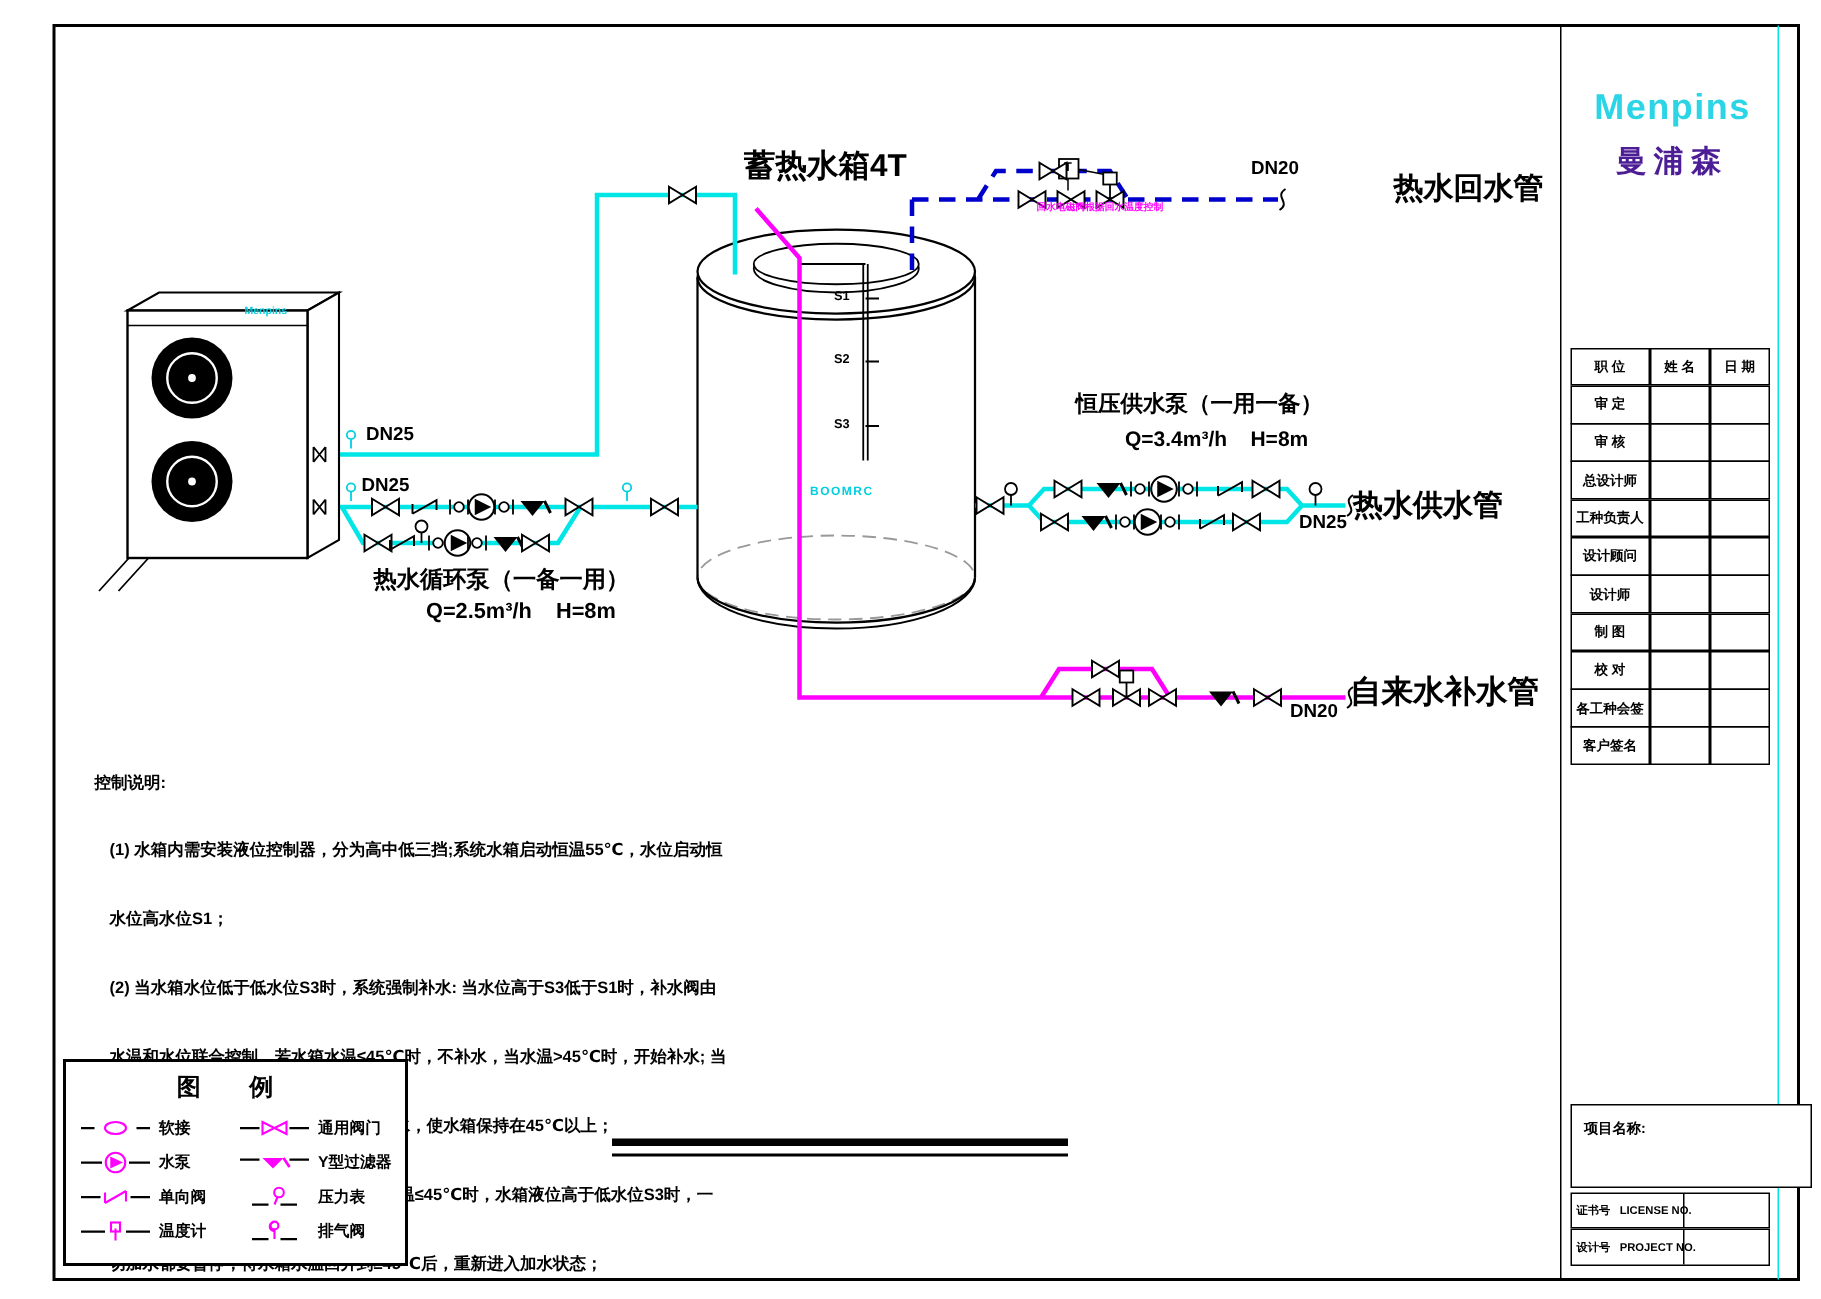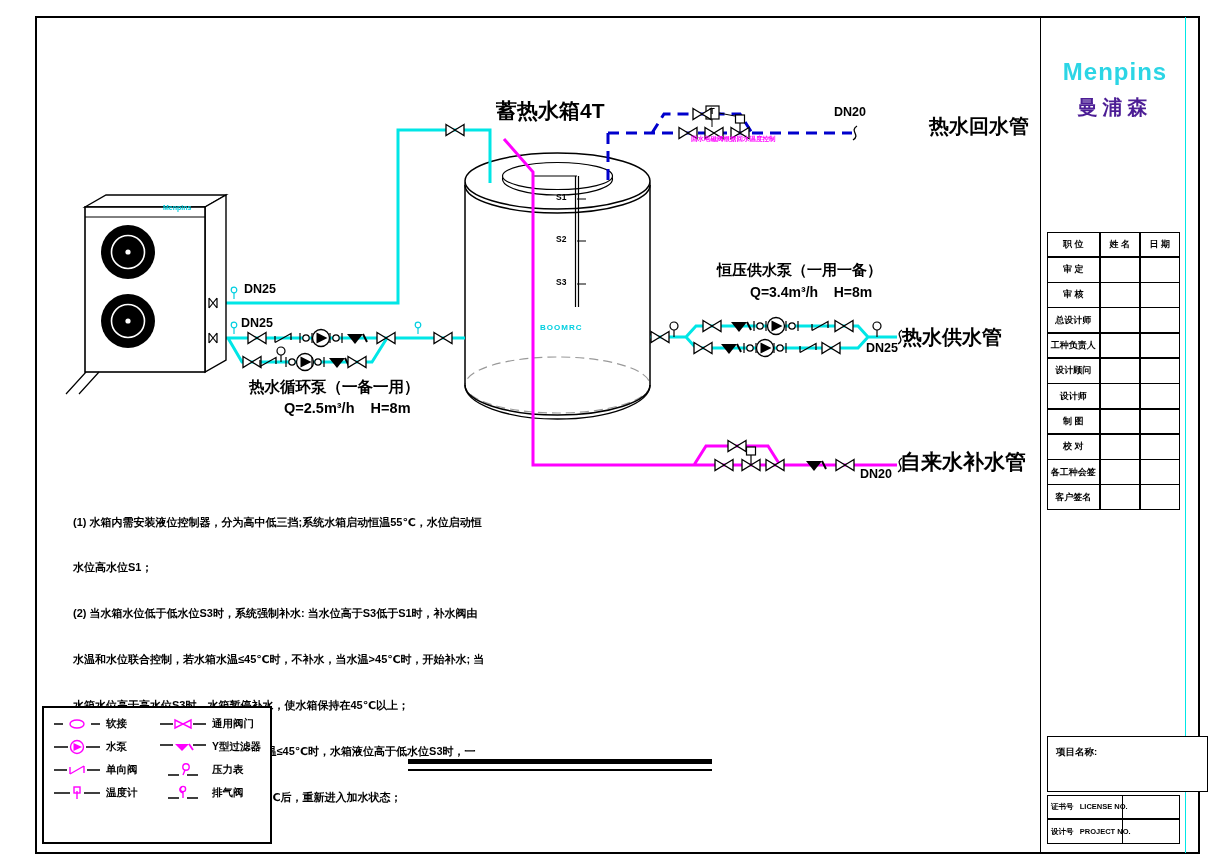--- a/index.html
+++ b/index.html
@@ -213,32 +213,34 @@
   <div class="lbl" style="left:284px;top:401px;font-size:14.5px;">Q=2.5m³/h    H=8m</div>
   <div class="lbl magtx" style="left:691px;top:135px;font-size:6.5px;">回水电磁阀根据回水温度控制</div>
   <div class="lbl" style="left:556px;top:193px;font-size:8.5px;">S1</div>
   <div class="lbl" style="left:556px;top:235px;font-size:8.5px;">S2</div>
   <div class="lbl" style="left:556px;top:278px;font-size:8.5px;">S3</div>
   <div class="lbl cyantx" style="left:540px;top:324px;font-size:8px;letter-spacing:1px;">BOOMRC</div>
   <div class="lbl cyantx" style="left:163px;top:204px;font-size:7px;">Menpins</div>
   <div class="lbl" style="left:705px;top:107px;width:14px;text-align:center;font-size:8.5px;">T</div>
 
   <div class="notes">
+    <div>控制说明:</div>
     <div class="nline">(1) 水箱内需安装液位控制器，分为高中低三挡;系统水箱启动恒温55℃，水位启动恒</div>
     <div class="nline">水位高水位S1；</div>
     <div class="nline">(2) 当水箱水位低于低水位S3时，系统强制补水: 当水位高于S3低于S1时，补水阀由</div>
     <div class="nline">水温和水位联合控制，若水箱水温≤45℃时，不补水，当水温&gt;45℃时，开始补水; 当</div>
     <div class="nline">水箱水位高于高水位S3时，水箱暂停补水，使水箱保持在45℃以上；</div>
     <div class="nline">(3) 一定要注意水箱水温保护，当水箱水温≤45℃时，水箱液位高于低水位S3时，一</div>
     <div class="nline">切加水都要暂停，待水箱水温回升到≥45℃后，重新进入加水状态；</div>
     
     
   </div>
 
   <div class="legend">
+    <div class="legend-title">图  例</div>
     <div class="legend-grid">
       <div class="litem">
         <svg width="46" height="16" style="position:static;">
           <path d="M0,8 H9 M37,8 H46" stroke="#000" stroke-width="1.5"></path>
           <ellipse cx="23" cy="8" rx="7" ry="4" fill="none" stroke="#ff00ff" stroke-width="1.4"></ellipse>
         </svg>
           <span>软接</span>
       </div>
       <div class="litem">
         <svg width="46" height="16" style="position:static;">

